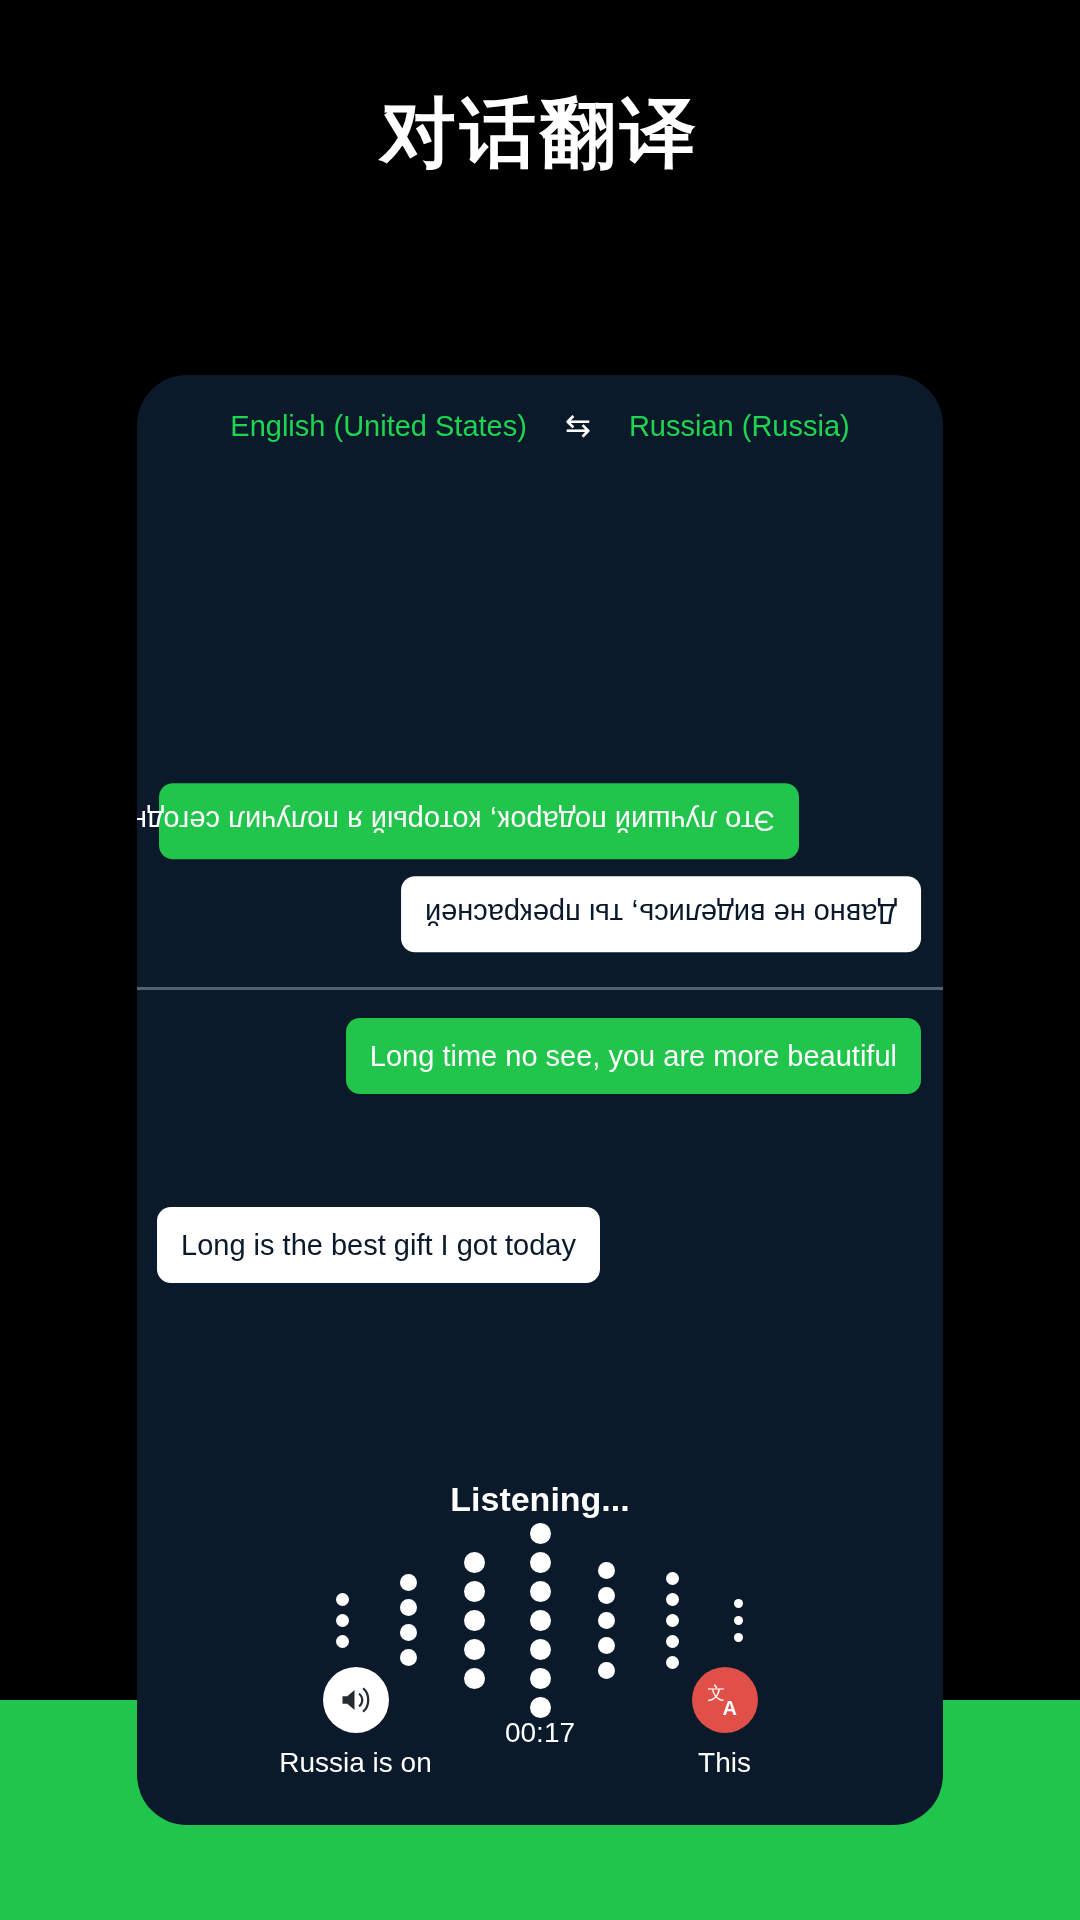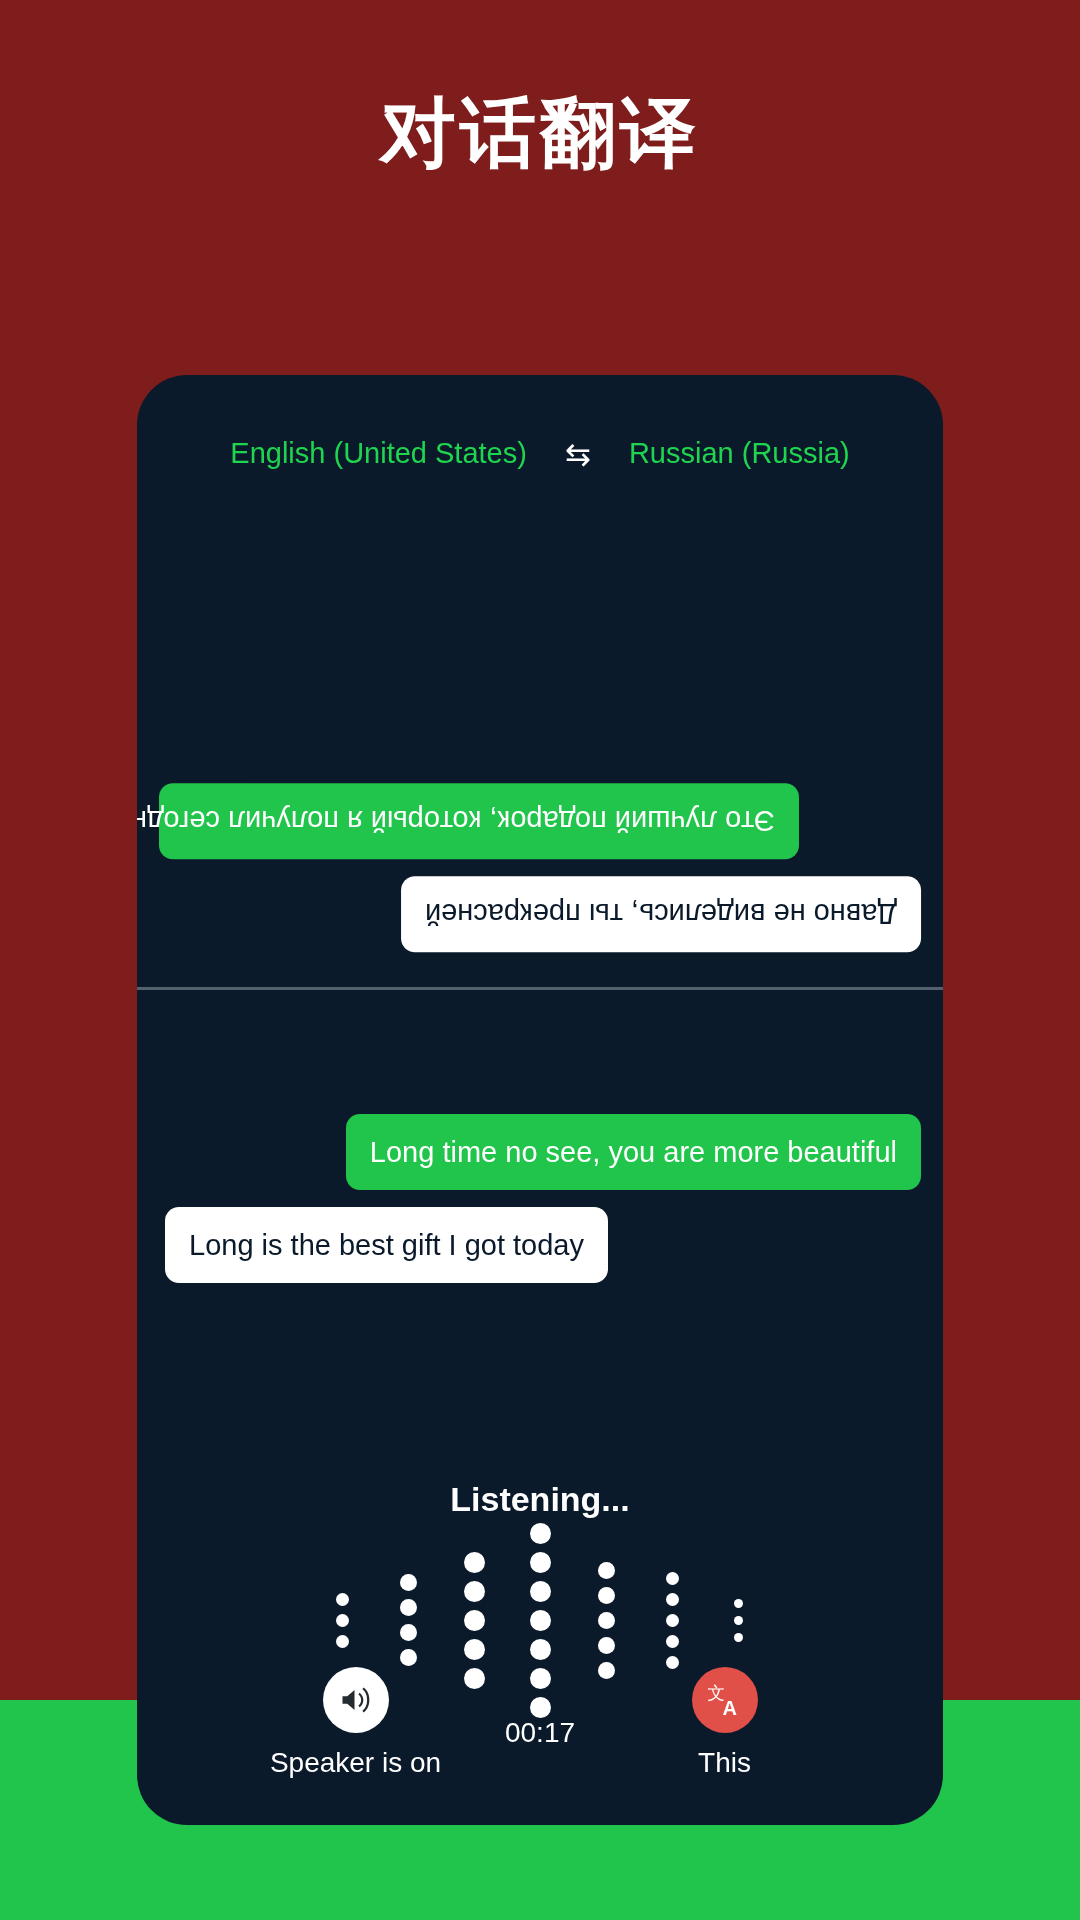--- a/index.html
+++ b/index.html
@@ -5,21 +5,21 @@
   * { margin:0; padding:0; box-sizing:border-box; }
   html, body {
     width:1080px; height:1920px;
     background:#22c54b;
     font-family:"Liberation Sans", sans-serif;
     overflow:hidden;
   }
   .page {
     position:relative;
     width:1080px; height:1700px;
-    background:#7f1d1d;
+    background:#000000;
   }
 
   
   .page-title {
     position:absolute;
     top:95px; left:0; right:0;
     text-align:center;
     color:#ffffff;
     font-size:76px;
     font-weight:bold;
@@ -36,21 +36,21 @@
     border-radius:50px;
     overflow:hidden;
   }
 
   
   .lang-bar {
     position:absolute;
     top:35px; left:0; right:0;
     height:60px;
     display:flex;
-    align-items:flex-end;
+    align-items:flex-start;
     justify-content:center;
     gap:38px;
   }
   .lang-label {
     color:#1fd44f;
     font-size:29px;
     white-space:nowrap;
   }
   .swap-icon {
     color:#ffffff;
@@ -68,22 +68,22 @@
     flex-direction:column;
     justify-content:flex-end;
     padding:0 22px 18px 22px;
   }
   .conv-bottom {
     position:absolute;
     top:615px; left:0; right:0;
     height:310px;
     display:flex;
     flex-direction:column;
-    justify-content:flex-end;
-    padding:28px 22px 0 28px;
+    justify-content:space-between;
+    padding:28px 22px 0 20px;
   }
   .divider {
     position:absolute;
     top:612px; left:0;
     width:100%;
     height:3px;
     background:#53606d;
   }
 
   
@@ -267,21 +267,21 @@
     <div class="controls">
 
       <div class="ctrl">
         <div class="ctrl-circle light">
           <svg width="36" height="36" viewBox="0 0 24 24">
             <path class="glyph-dark" d="M3 9.5v5h3.2L11 18.6V5.4L6.2 9.5H3z"></path>
             <path class="glyph-dark" d="M13.6 8.3c1.1.8 1.8 2.1 1.8 3.7s-.7 2.9-1.8 3.7l.8 1.2c1.5-1.1 2.5-2.9 2.5-4.9s-1-3.8-2.5-4.9l-.8 1.2z"></path>
             <path class="glyph-dark" d="M16.3 4.9c1.9 1.4 3.1 3.6 3.1 7.1s-1.2 5.7-3.1 7.1l.8 1.2c2.3-1.7 3.8-4.4 3.8-8.3s-1.5-6.6-3.8-8.3l-.8 1.2z"></path>
           </svg>
         </div>
-        <div class="ctrl-label">Speaker is on</div>
+        <div class="ctrl-label">Russia is on</div>
       </div>
 
       <div class="ctrl">
         <div class="ctrl-circle red">
           <svg width="40" height="40" viewBox="0 0 24 24">
             <text class="glyph-white" x="1.5" y="11.5" font-size="10.5" font-family="'DejaVu Sans', sans-serif">文</text>
             <text class="glyph-white" x="10.5" y="21" font-size="12" font-weight="bold" font-family="'Liberation Sans', sans-serif">A</text>
           </svg>
         </div>
         <div class="ctrl-label">This</div>

